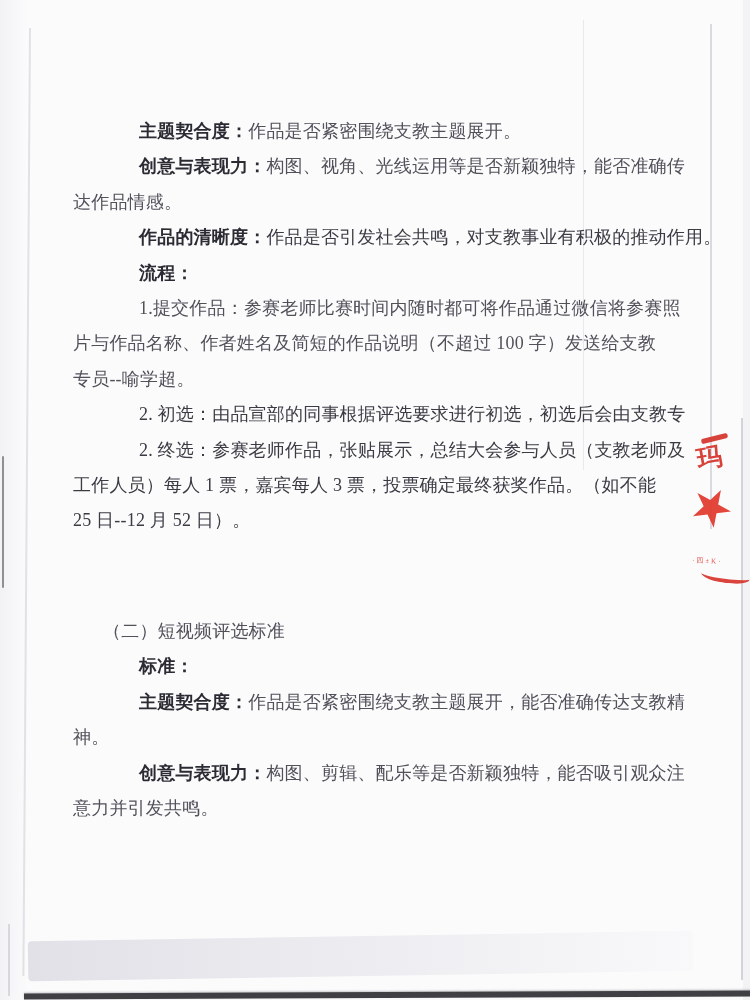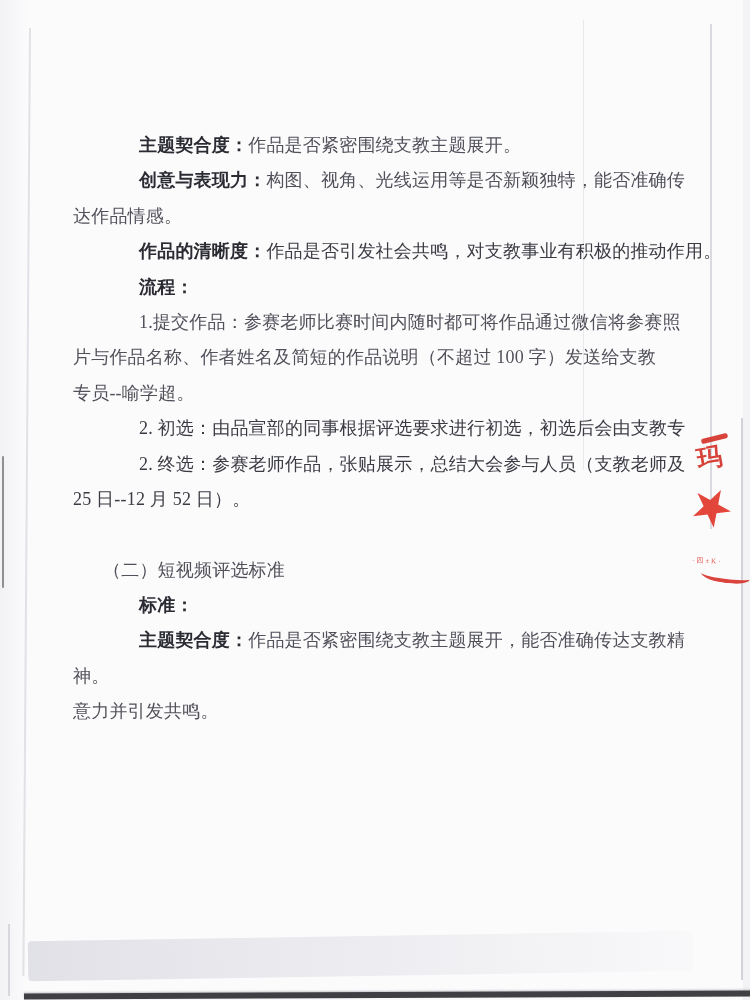--- a/index.html
+++ b/index.html
@@ -19,26 +19,26 @@
   .edge-left-bottom { left:8px; top:924px; width:2px; height:72px; background:#d7d7dd; }
   .edge-right-top    { left:710px; top:24px; width:2px; height:505px; background:#d9d9df; }
   .edge-right-bottom { left:741px; top:418px; width:2px; height:562px; background:#d3d3d9; }
   .crease-mid { left:583px; top:20px; width:1px; height:450px; background:rgba(200,200,210,0.35); }
   .bottom-wedge { left:28px; top:936px; width:665px; height:40px;
                   background:linear-gradient(to right,rgba(203,203,214,0.55),rgba(203,203,214,0.05));
                   transform:rotate(-0.9deg); border-radius:4px; }
   .bottom-line  { left:24px; top:992px; width:728px; height:6px; background:#404044;
                   transform:rotate(-0.25deg); box-shadow:0 -1px 2px rgba(130,130,140,0.45); }
   
-  .doc { position:absolute; left:73px; top:128px; width:606px; }
+  .doc { position:absolute; left:73px; top:114px; width:606px; }
   .line { height:35.4px; line-height:35.4px; font-size:18px; color:#51515a;
           white-space:nowrap; letter-spacing:0.2px; }
   .line .lbl { font-weight:bold; color:#2b2b33; }
   .ind     { padding-left:66px; }
-  .ind-sec { padding-left:30px; }
+  .ind-sec { padding-left:30px;margin-top:40px; }
   .dark    { color:#3b3b43; }
   
   .stamp { position:absolute; left:688px; top:430px; width:62px; height:158px; opacity:0.93; }
   .stamp > div, .stamp > span { position:absolute; }
   .s-bar  { left:13px; top:6px; width:27px; height:5px; background:#d5362c;
             border-radius:2px; transform:rotate(-14deg); }
   .s-char { left:9px; top:13px; font-size:25px; line-height:30px; font-weight:bold;
             color:#d5362c; transform:rotate(-10deg); }
   .s-star { left:0px; top:52px; font-size:50px; line-height:52px; color:#e23a2e;
             transform:rotate(-115deg); font-family:"DejaVu Sans",sans-serif; }
@@ -65,26 +65,28 @@
     <div class="line ind"><span class="lbl">主题契合度：</span><span>作品是否紧密围绕支教主题展开。</span></div>
     <div class="line ind"><span class="lbl">创意与表现力：</span><span>构图、视角、光线运用等是否新颖独特，能否准确传</span></div>
     <div class="line"><span>达作品情感。</span></div>
     <div class="line ind dark"><span class="lbl">作品的清晰度：</span><span>作品是否引发社会共鸣，对支教事业有积极的推动作用。</span></div>
     <div class="line ind"><span class="lbl">流程：</span></div>
     <div class="line ind"><span>1.提交作品：参赛老师比赛时间内随时都可将作品通过微信将参赛照</span></div>
     <div class="line"><span>片与作品名称、作者姓名及简短的作品说明（不超过 100 字）发送给支教</span></div>
     <div class="line"><span>专员--喻学超。</span></div>
     <div class="line ind dark"><span>2. 初选：由品宣部的同事根据评选要求进行初选，初选后会由支教专</span></div>
     <div class="line ind dark"><span>2. 终选：参赛老师作品，张贴展示，总结大会参与人员（支教老师及</span></div>
+    <div class="line dark"><span>工作人员）每人 1 票，嘉宾每人 3 票，投票确定最终获奖作品。（如不能</span></div>
     <div class="line dark"><span>25 日--12 月 52 日）。</span></div>
     <div class="line"></div>
     <div class="line ind-sec"><span>（二）短视频评选标准</span></div>
     <div class="line ind"><span class="lbl">标准：</span></div>
     <div class="line ind"><span class="lbl">主题契合度：</span><span>作品是否紧密围绕支教主题展开，能否准确传达支教精</span></div>
     <div class="line"><span>神。</span></div>
+    <div class="line ind"><span class="lbl">创意与表现力：</span><span>构图、剪辑、配乐等是否新颖独特，能否吸引观众注</span></div>
     <div class="line"><span>意力并引发共鸣。</span></div>
   </div>
 
 <div class="stamp">
   <div class="s-bar"></div>
   <span class="s-char">玛</span>
   <span class="s-star">★</span>
   <span class="s-small">·四±K·</span>
   <div class="s-arc"></div>
 </div>

